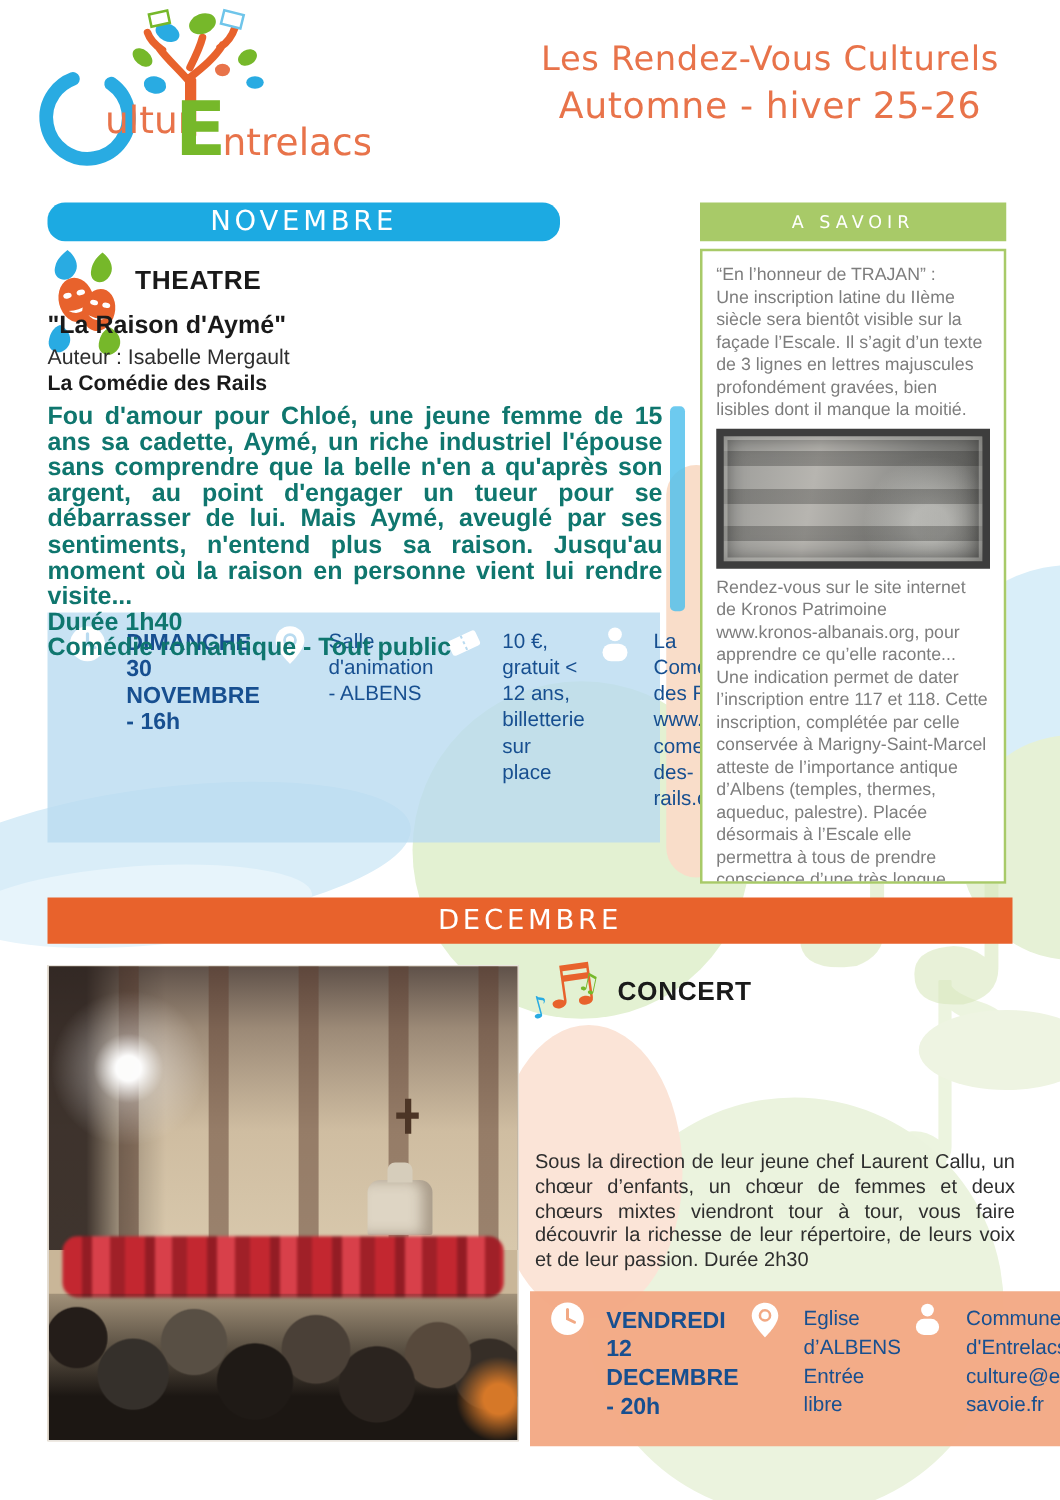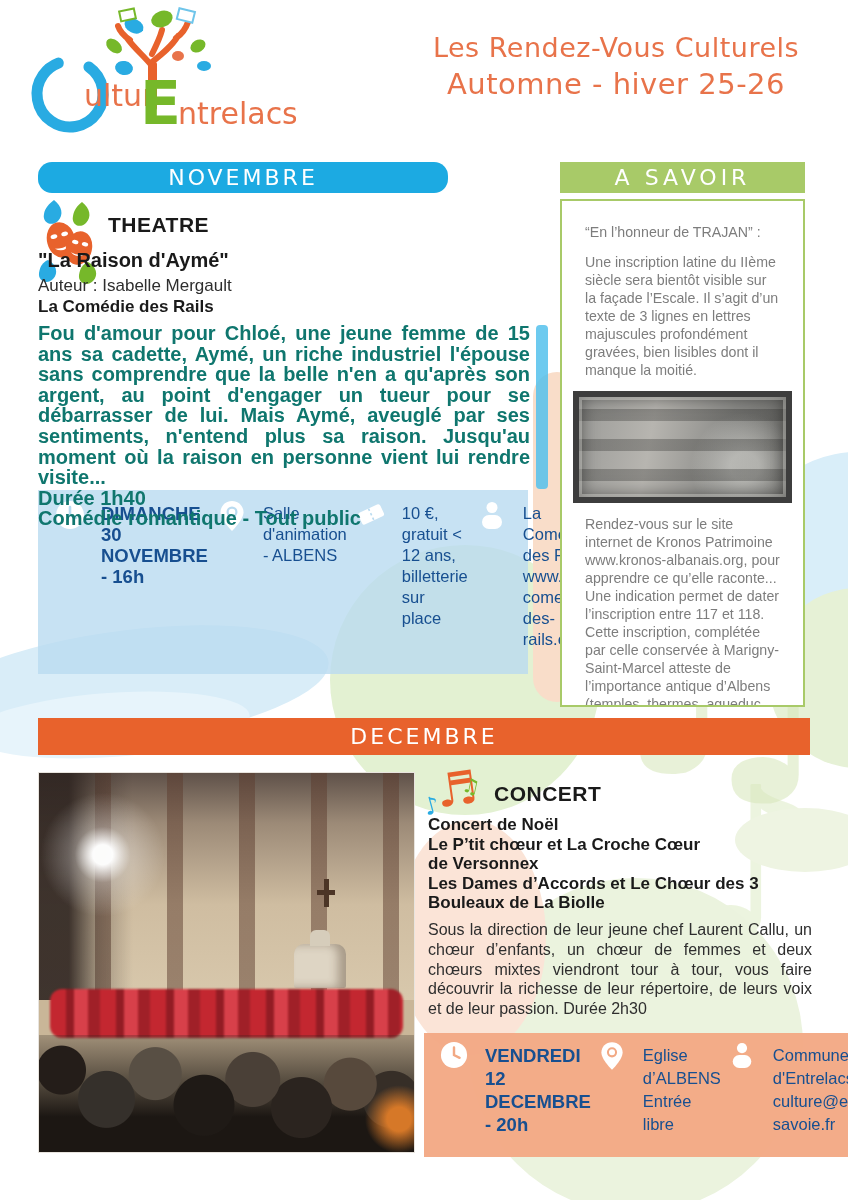--- a/index.html
+++ b/index.html
@@ -34,21 +34,21 @@
   }
   .title-l1 { font-size:27px; letter-spacing:.5px; }
   .title-l2 { font-size:29px; margin-top:4px; letter-spacing:.5px; }
 
   
   .band {
     position:absolute; z-index:2; color:#ffffff; display:flex; align-items:center; justify-content:center;
     font-family:"DejaVu Sans", sans-serif; font-weight:400;
   }
   .band-nov    { left:38px; top:162px; width:410px; height:31px; background:#1caae2; font-size:22px; letter-spacing:3px;border-radius:14px; }
-  .band-savoir { left:560px; top:162px; width:245px; height:31px; background:#a8ca68; font-size:22px; letter-spacing:4px; }
+  .band-savoir { left:560px; top:162px; width:245px; height:31px; background:#a8ca68; font-size:14px; letter-spacing:4px; }
   .band-dec    { left:38px; top:718px; width:772px; height:37px; background:#e8622c; font-size:22px; letter-spacing:3px; }
 
   
   .theatre-icon { left:36px; top:198px; z-index:2; }
   .h-category { position:absolute; z-index:2; font-size:21px; font-weight:bold; color:#1a1a1a; letter-spacing:.5px; }
   .h-theatre  { left:108px; top:213px; }
   .show-title { left:38px; top:249px; font-size:20px; font-weight:bold; z-index:2; color:#1a1a1a; }
   .author     { left:38px; top:276px; font-size:17px; z-index:2; }
   .company    { left:38px; top:297px; font-size:17px; font-weight:bold; z-index:2; color:#1a1a1a; }
   .nov-text   { left:38px; top:323px; width:492px; z-index:2; font-size:20px; line-height:20.6px;
@@ -66,21 +66,21 @@
   .info-text.strong { font-weight:bold; font-size:18.5px; }
   .infobox-orange .info-text { line-height:23px; }
   .info-line { display:block; }
 
   
   .savoir-box {
     left:560px; top:199px; width:245px; height:508px; z-index:1; box-sizing:border-box;
     background:#ffffff; border:2px solid #a8ca68; padding:10px 11px; overflow:hidden;
     color:#7d7d7d; font-size:14.2px; line-height:18px;
   }
-  .savoir-box p { margin:12px; }
+  .savoir-box p { margin:0; }
   .stone { margin:6px 0; background:#3d3d3d; padding:6px; }
   .stone-face {
     height:100px;
     background:
       repeating-linear-gradient(180deg, rgba(40,40,38,0) 0 12px, rgba(40,40,38,0.30) 12px 24px, rgba(40,40,38,0) 24px 30px),
       radial-gradient(circle at 80% 70%, rgba(230,230,225,0.5) 0 8%, rgba(230,230,225,0) 30%),
       linear-gradient(100deg, #9b9b98, #b7b5b0 35%, #8b8b88 70%, #6f6f6c);
     box-shadow: inset 0 0 0 3px rgba(235,235,230,0.35), inset 0 0 18px rgba(0,0,0,0.55);
   }
 
@@ -272,27 +272,20 @@
     <div class="ph-audience"></div>
   </div>
 
   <div class="abs concert-icon">
     <span class="cn1">♬</span>
     <span class="cn2">♪</span>
     <span class="cn3">♫</span>
   </div>
   <div class="h-category h-concert">CONCERT</div>
 
-  <div class="abs dec-titles">
-    <span>Concert de Noël</span>
-    <span>Le P’tit chœur et La Croche Cœur</span>
-    <span>de Versonnex</span>
-    <span>Les Dames d’Accords et Le Chœur des 3</span>
-    <span>Bouleaux de La Biolle</span>
-  </div>
   <div class="abs dec-desc">Sous la direction de leur jeune chef Laurent Callu, un chœur d’enfants, un chœur de femmes et deux chœurs mixtes viendront tour à tour, vous faire découvrir la richesse de leur répertoire, de leurs voix et de leur passion. Durée 2h30</div>
 
   <div class="infobox infobox-orange">
     <div class="info-row">
       <span class="info-icon">
         <svg width="28" height="28" viewBox="0 0 30 30">
             <circle cx="15" cy="15" r="14" fill="#ffffff"></circle>
             <path d="M15 7v8l6 3" stroke="currentColor" stroke-width="2.6" fill="none" stroke-linecap="round"></path>
           </svg>
       </span>

